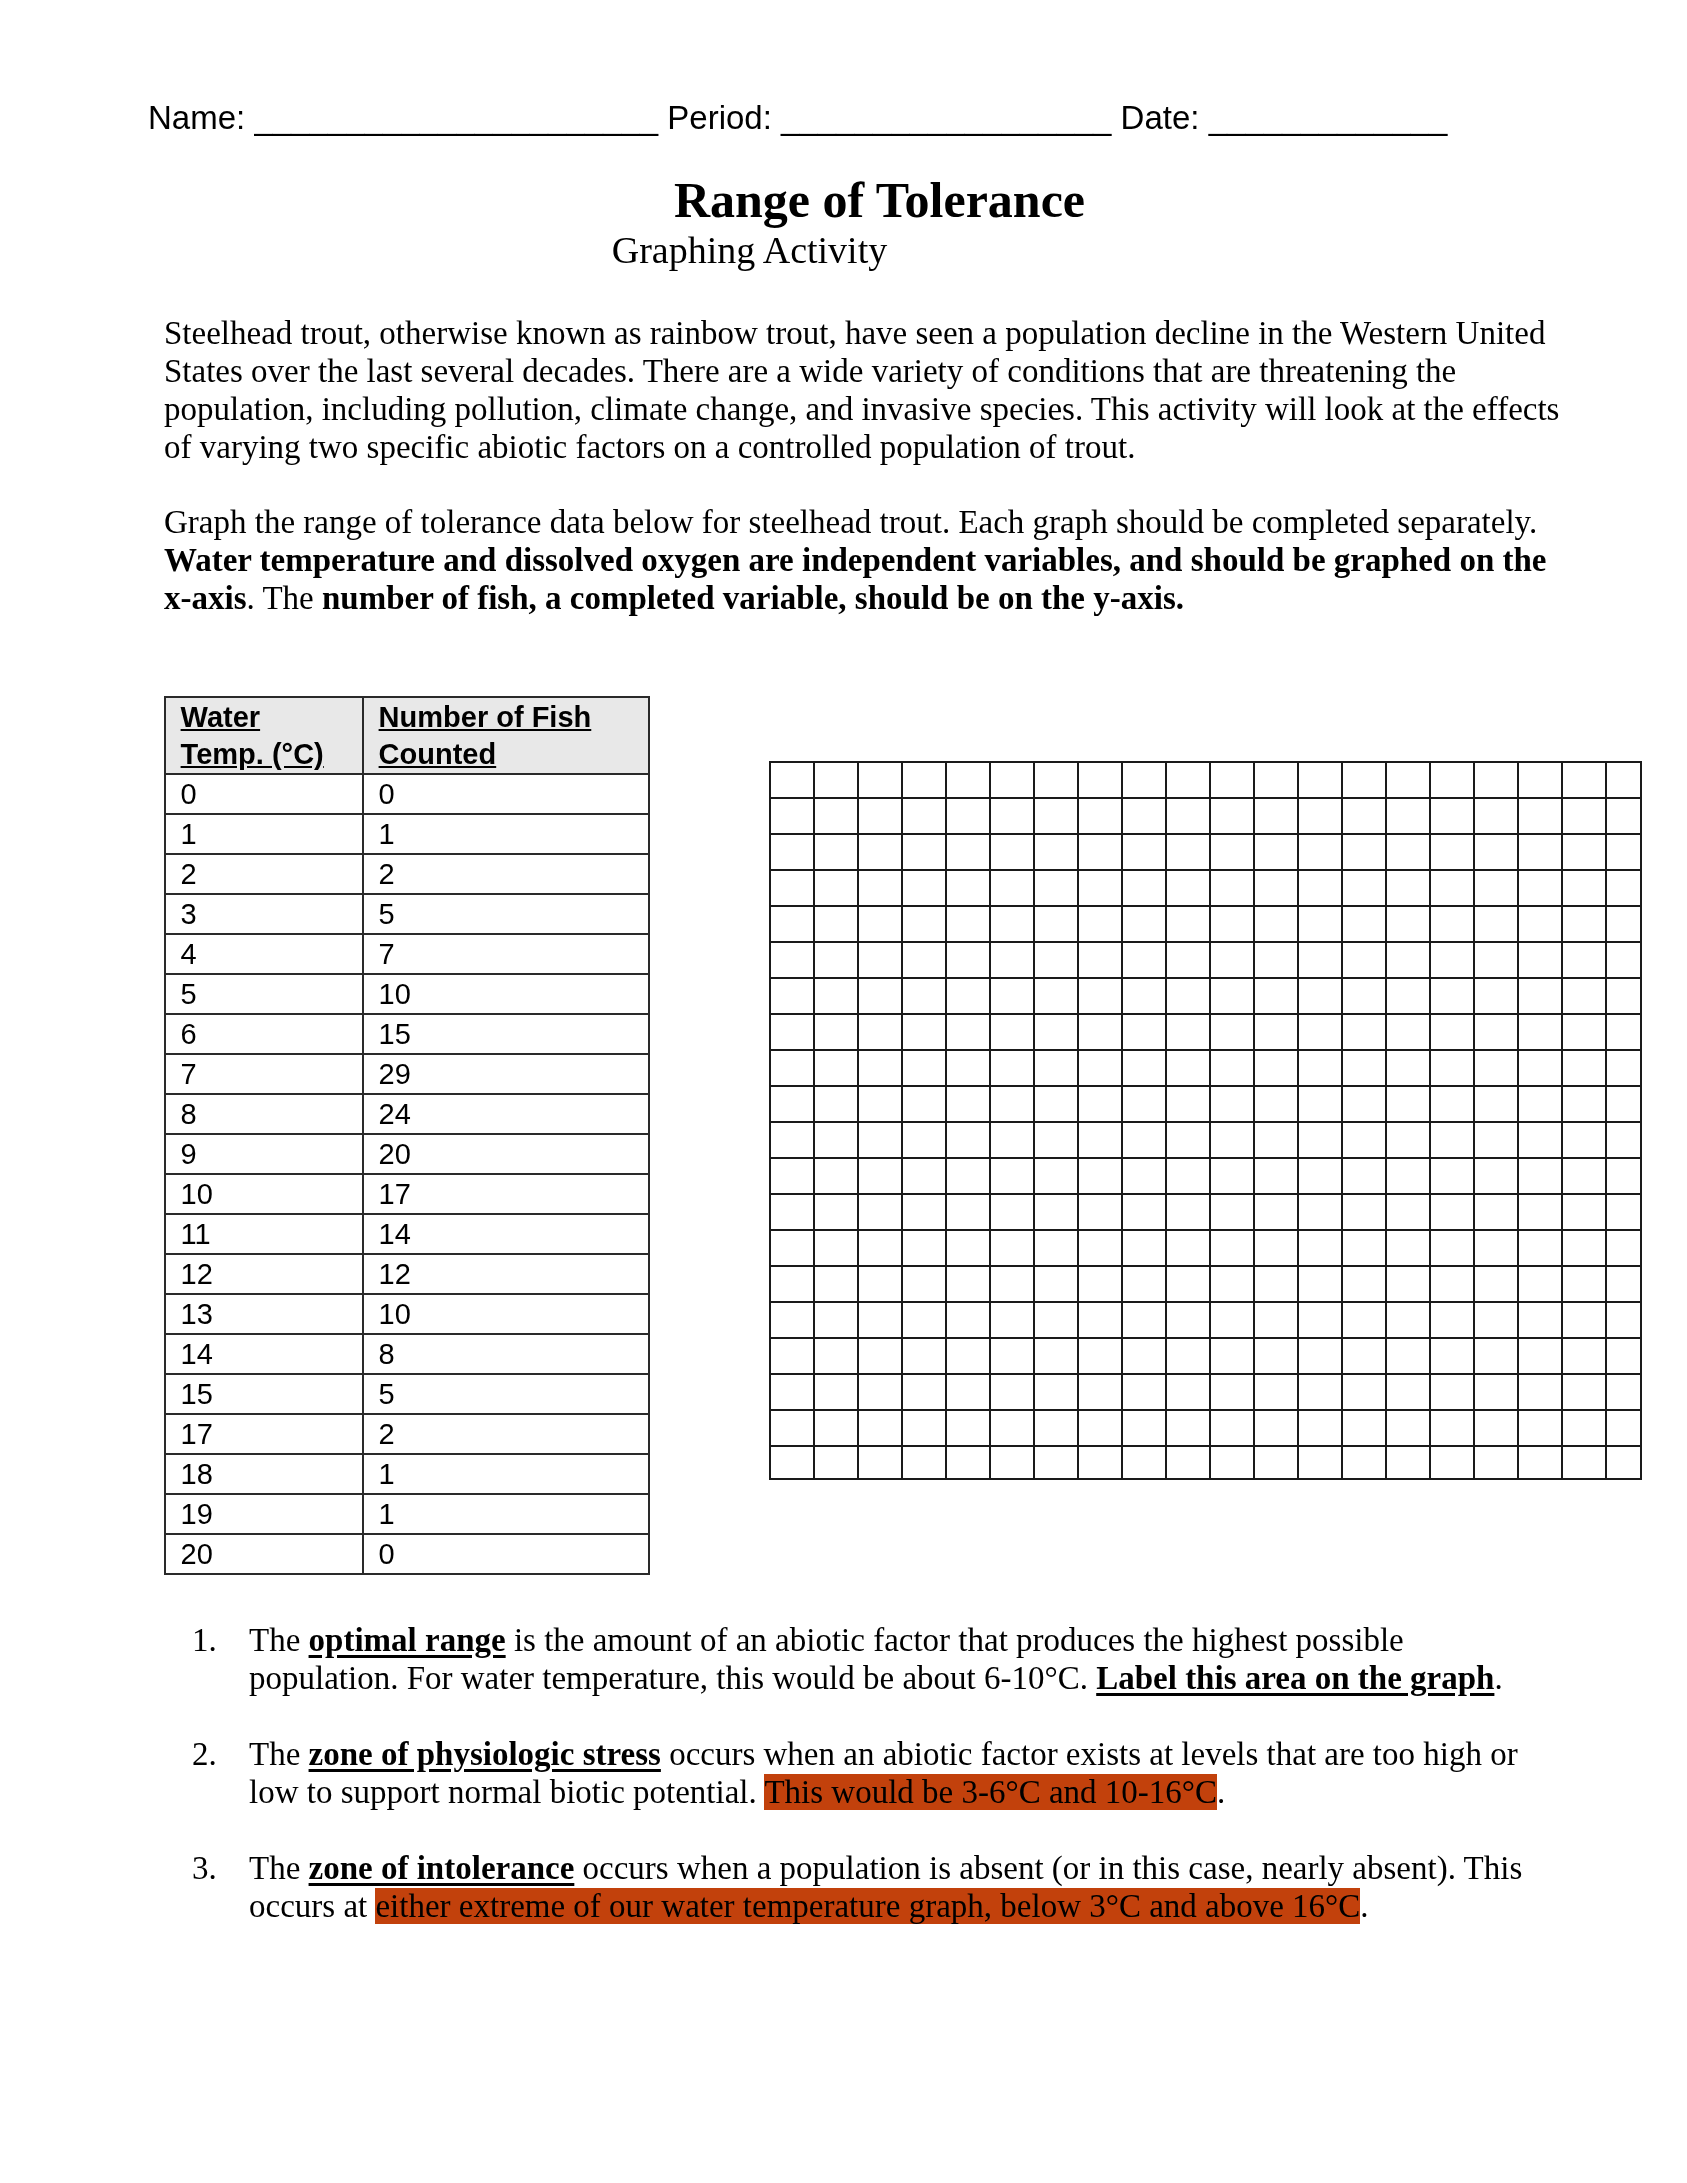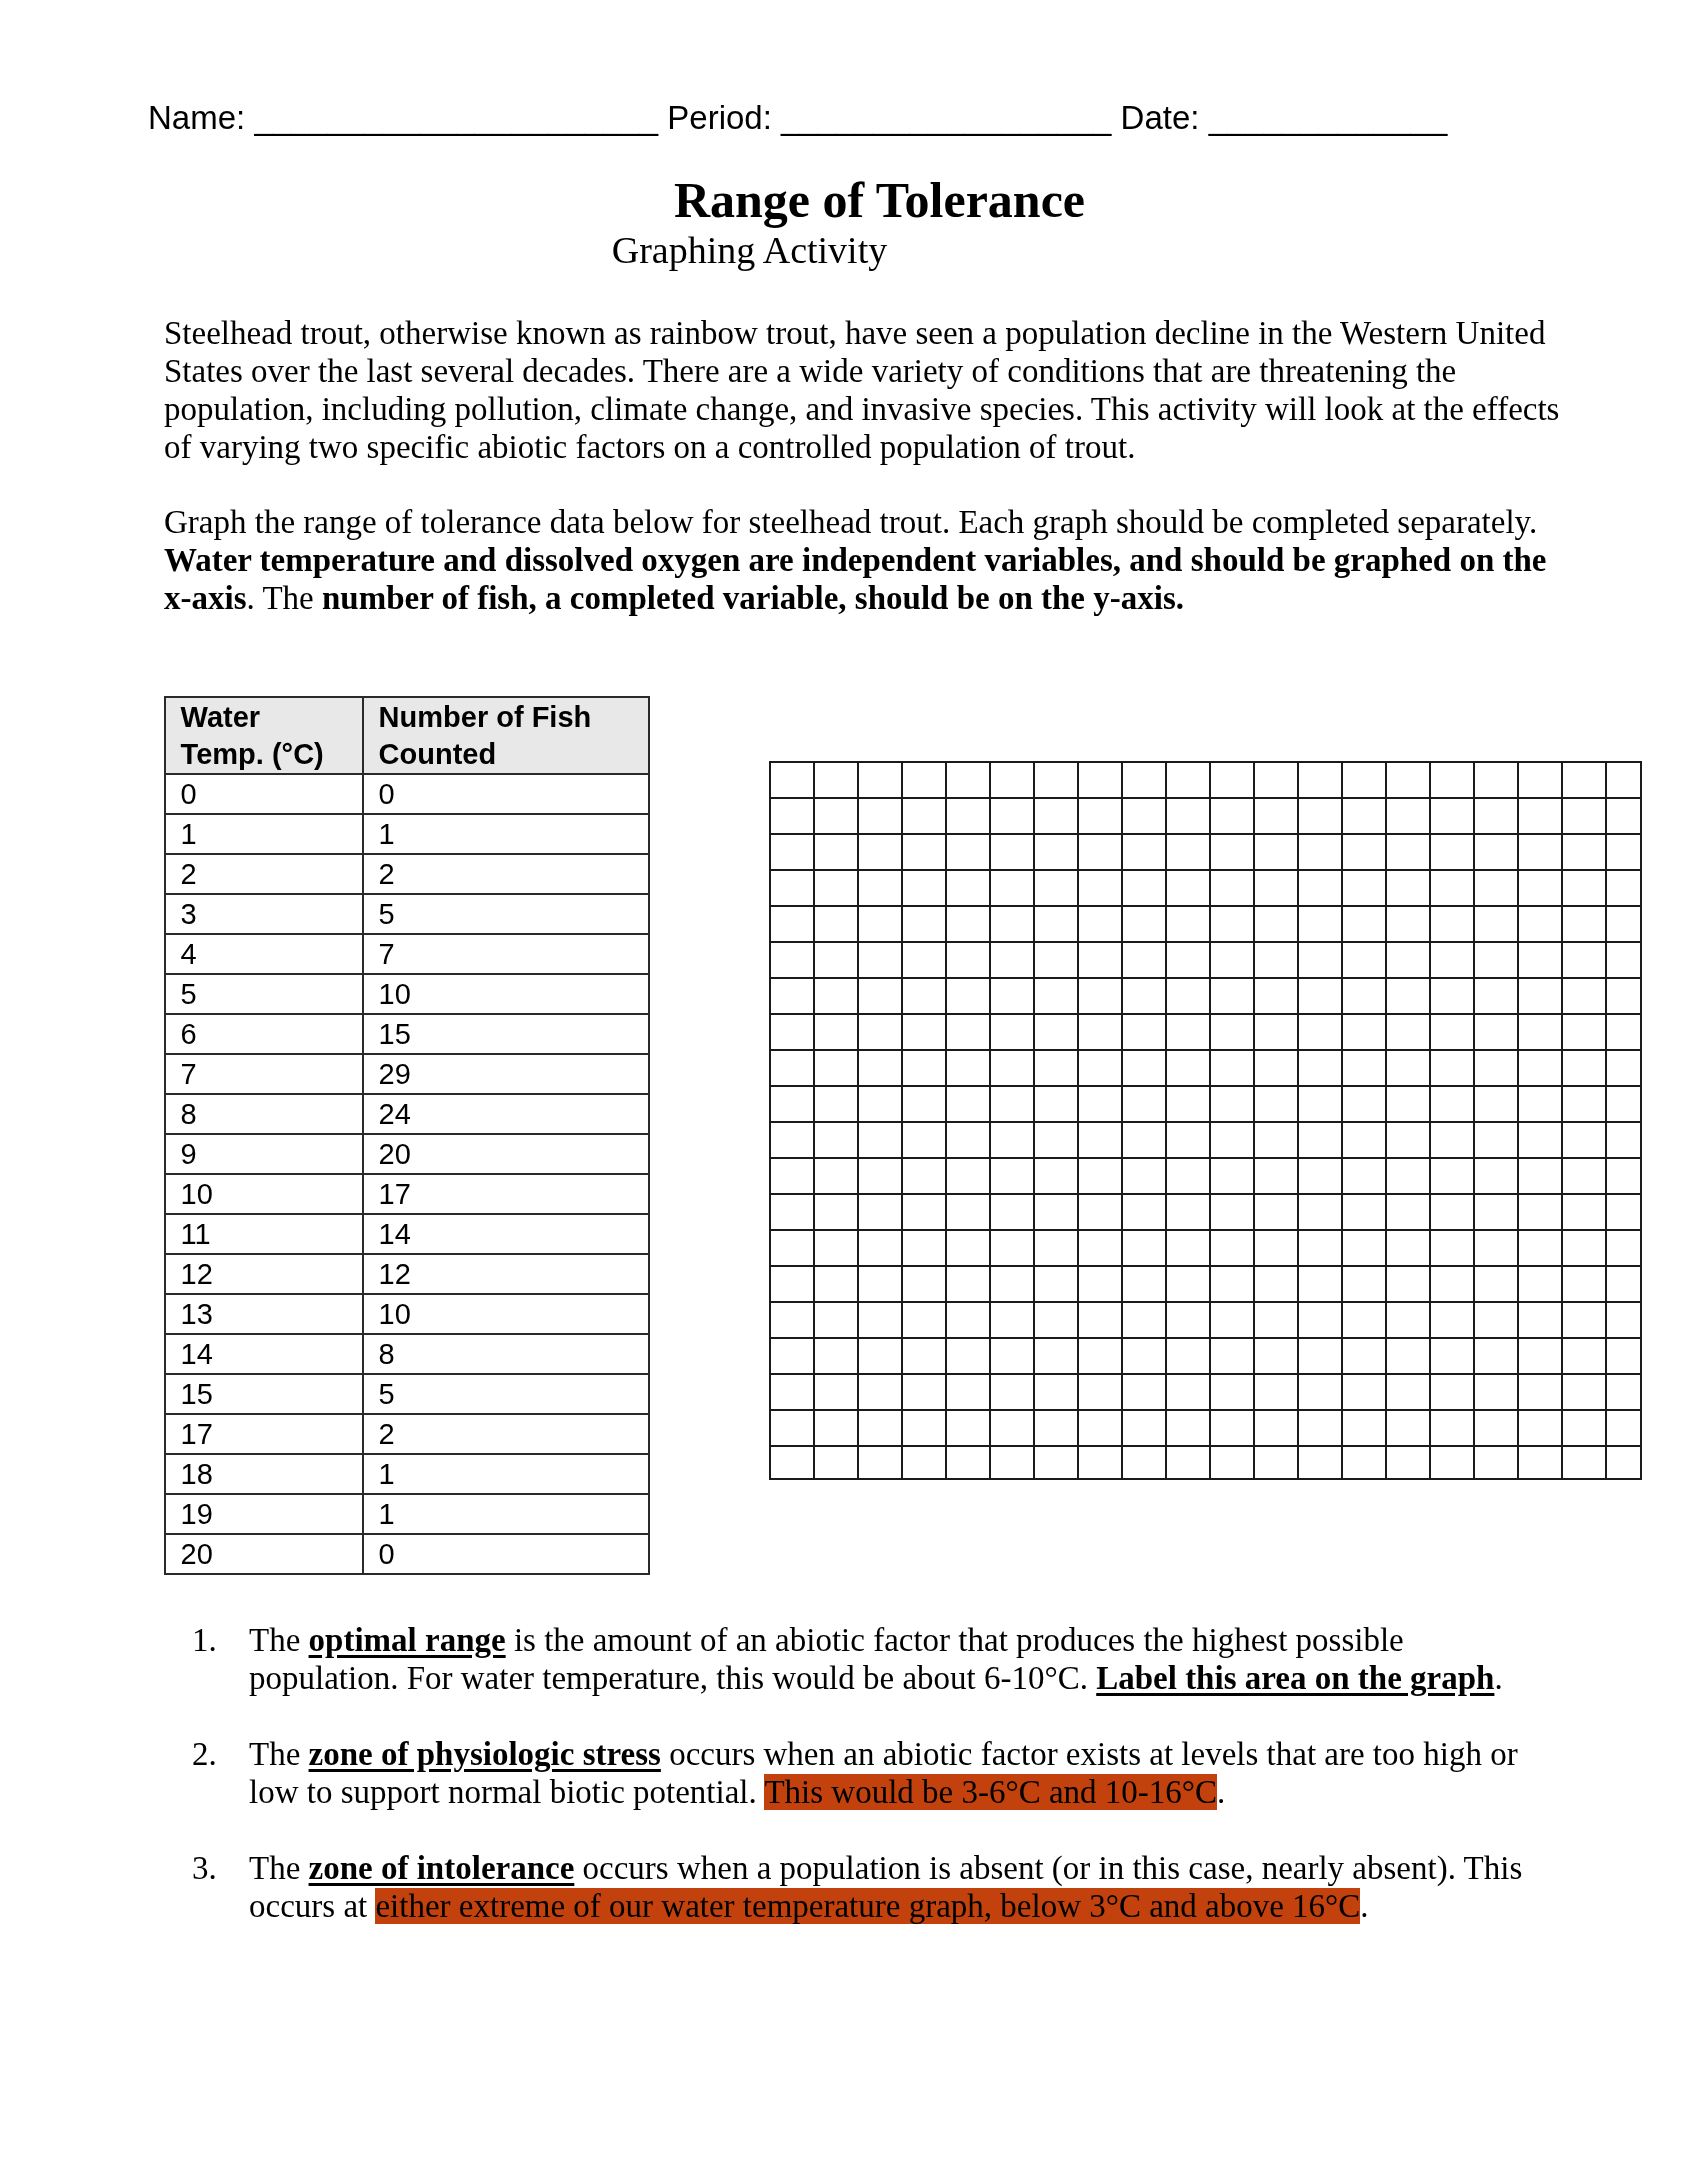--- a/index.html
+++ b/index.html
@@ -17,21 +17,21 @@
   .p1 { top:314px; }
   .p2 { top:503px; }
   .bold { font-weight:bold; }
 
   
   .data-table { position:absolute; left:164px; top:696px; width:484px; border-collapse:collapse; table-layout:fixed; }
   .data-table td, .data-table th {
     border:2px solid #2a2a2a; padding:0 0 0 14.6px; text-align:left; vertical-align:top;
     font-family: "Liberation Sans", "DejaVu Sans", sans-serif; font-size:29px; font-weight:normal;
   }
-  .data-table th { background:#e8e8e8; font-weight:bold; height:74px; line-height:37px; padding-top:1.3px; }
+  .data-table th { background:#e8e8e8; font-weight:bold; height:74px; line-height:37px; padding-top:1.3px;text-decoration:underline; }
   .data-table td { height:38px; line-height:38px; }
   .data-table col.c1 { width:198px; }
   .data-table col.c2 { width:286px; }
 
   
   .graph-grid {
     position:absolute; left:769px; top:761px; width:873px; height:719px;
     border:2px solid #1a1a1a; box-sizing:border-box;
     background-image:
       linear-gradient(to right, #1a1a1a 0, #1a1a1a 2px, transparent 2px),

